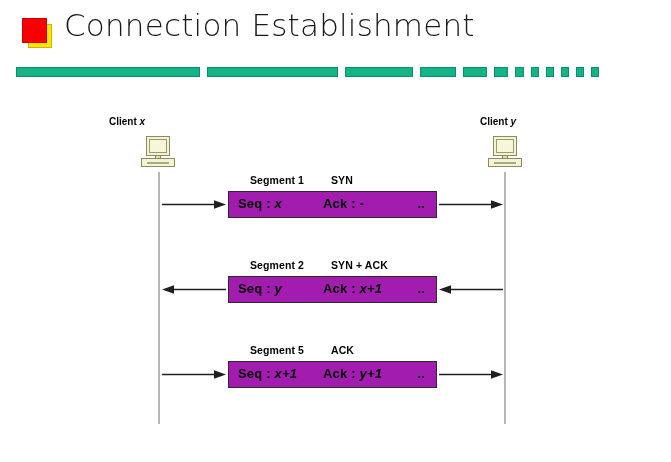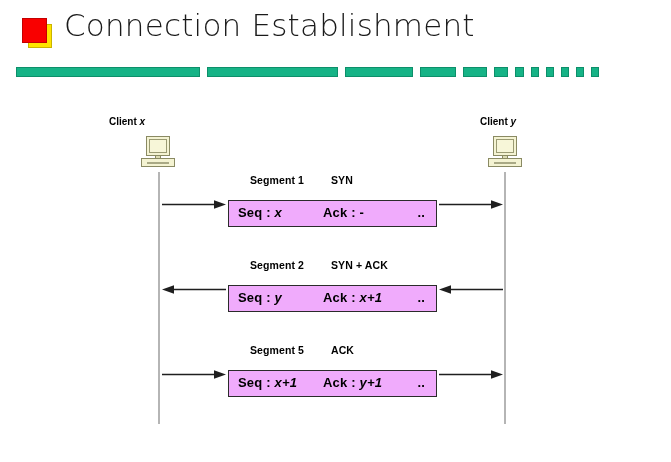--- a/index.html
+++ b/index.html
@@ -186,23 +186,22 @@
   .seg-caption.cap-left { left: 250px; }
   .seg-caption.cap-right { left: 331px; }
 
   .seg-box {
     position: absolute;
     left: 228px;
     top: 17px;
     width: 209px;
     height: 27px;
     border: 1.5px solid #2b2b2b;
-    background: #f0abfc;
-    box-sizing: border-box;
-    margin-top: 9px;
+    background: #a21caf;
+    box-sizing: border-box;
   }
   .seg-box .field {
     position: absolute;
     top: 4px;
     font-size: 13px;
     font-weight: bold;
     color: #000;
     white-space: nowrap;
     letter-spacing: 0.2px;
   }

